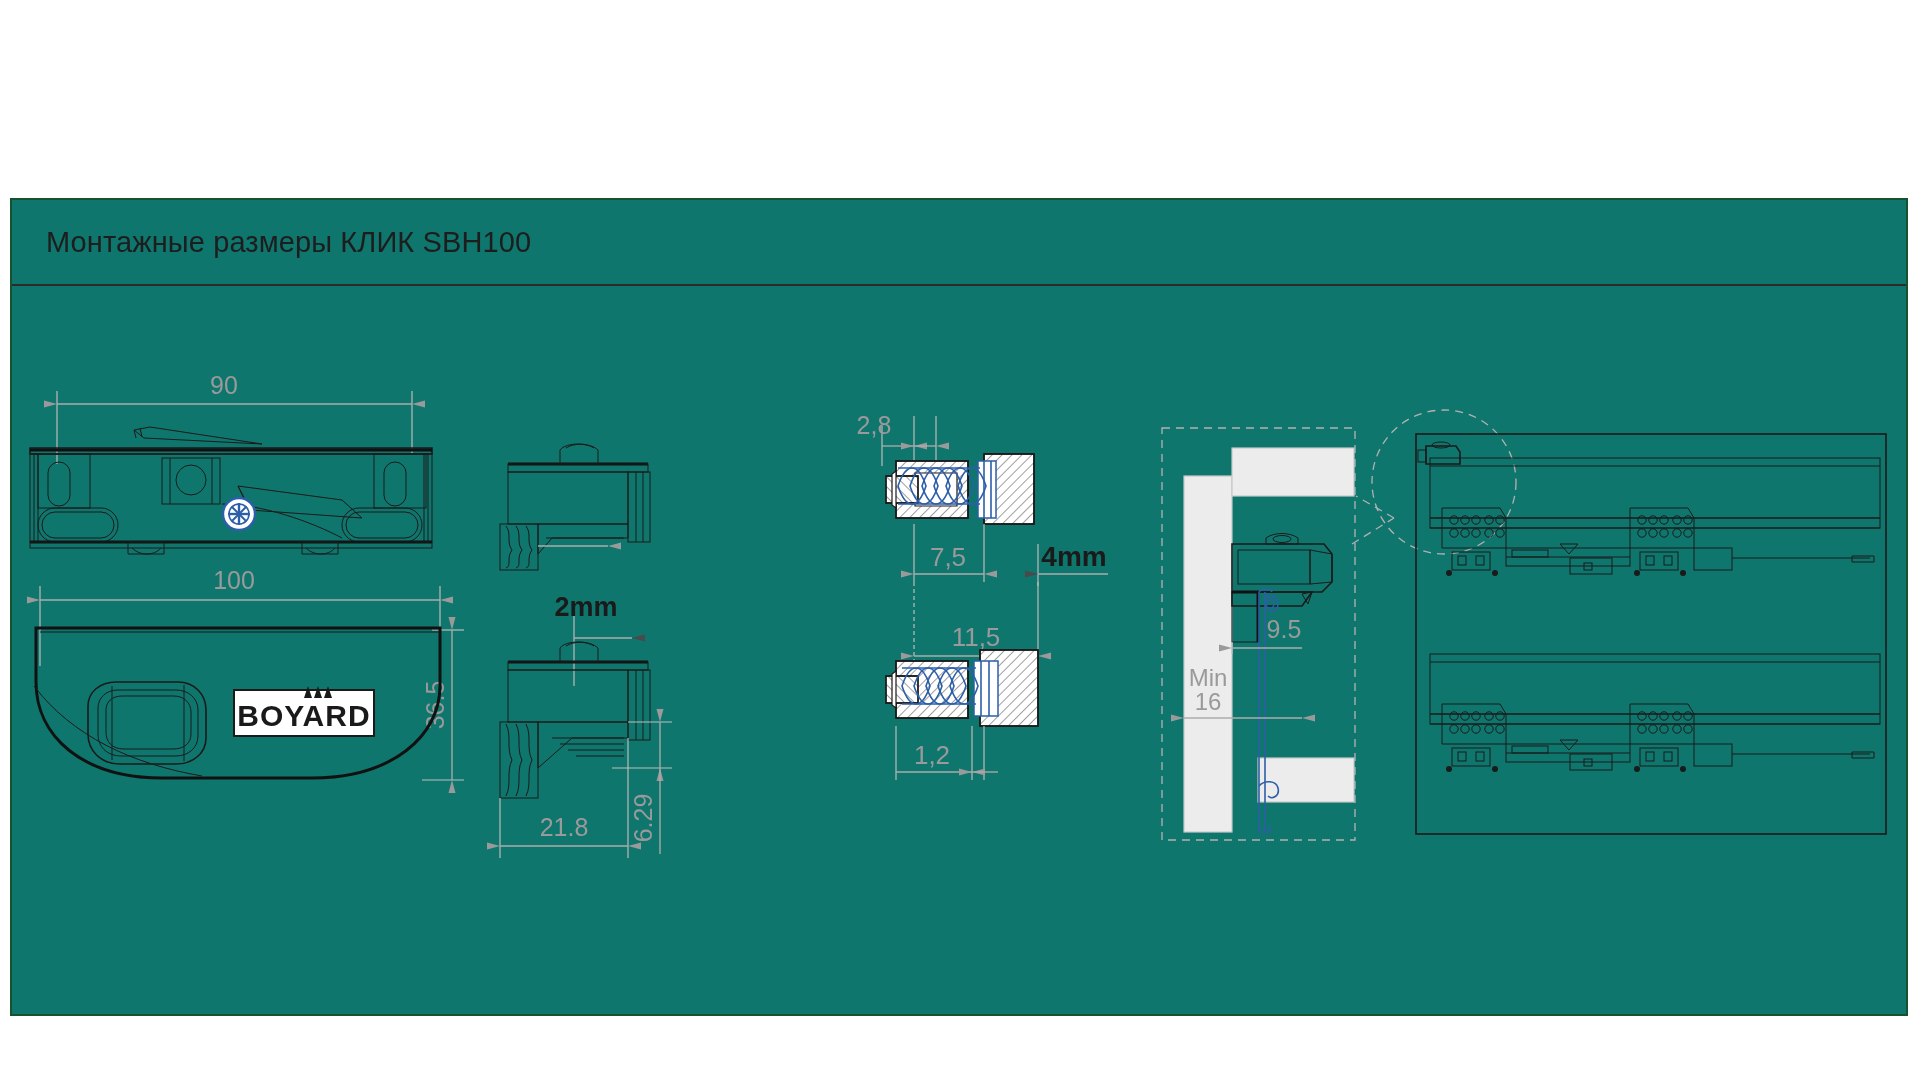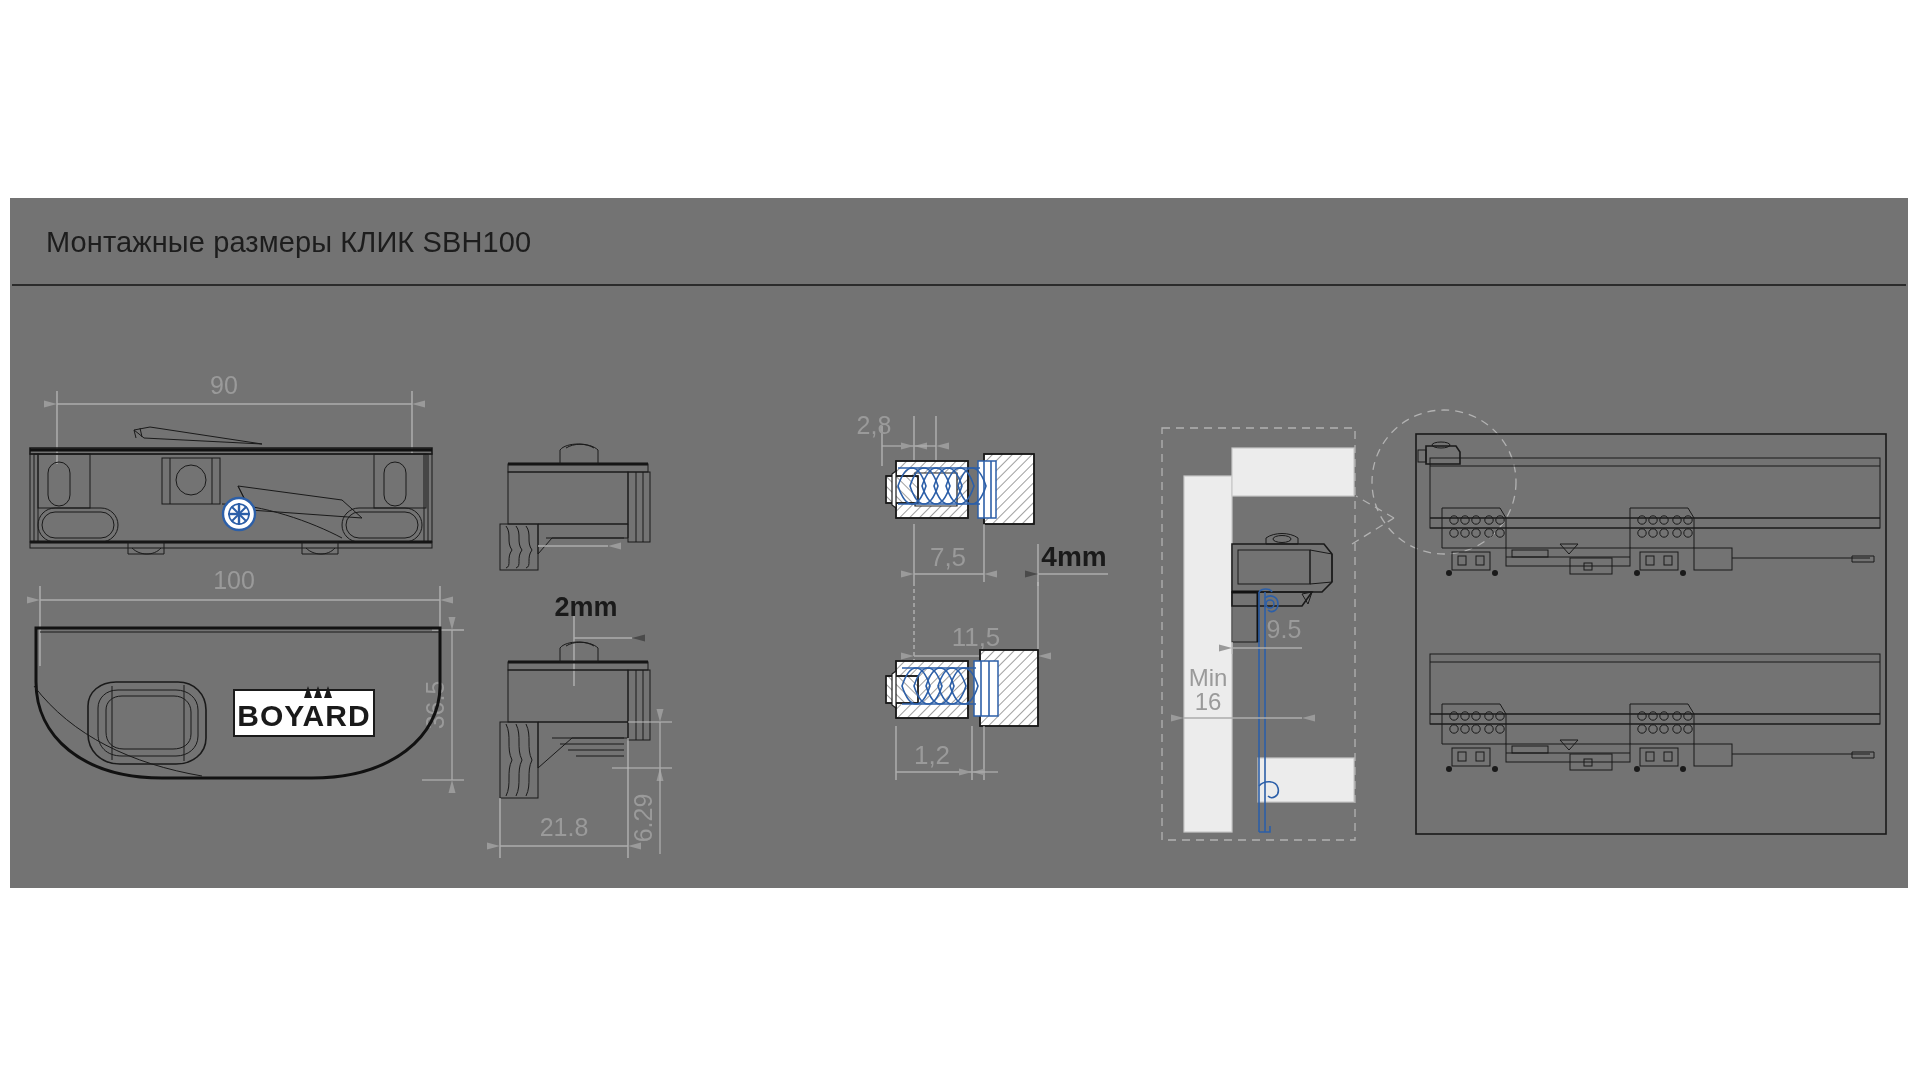--- a/index.html
+++ b/index.html
@@ -10,23 +10,23 @@
     font-family: "Liberation Sans", sans-serif;
   }
   #root {
     position: relative;
     width: 1924px; height: 1082px;
     background: #ffffff;
   }
   .card {
     position: absolute;
     left: 10px; top: 198px;
-    width: 1898px; height: 690px;
-    border: 2px solid #737373;
-    background: #737373;
+    width: 1898px; height: 818px;
+    border: 2px solid #14532d;
+    background: #0f766e;
     box-sizing: border-box;
   }
   .card-header {
     position: absolute;
     left: 0; top: 0; right: 0;
     height: 86px;
     border-bottom: 2px solid #2b2b2b;
     box-sizing: border-box;
     display: flex;
     align-items: center;

